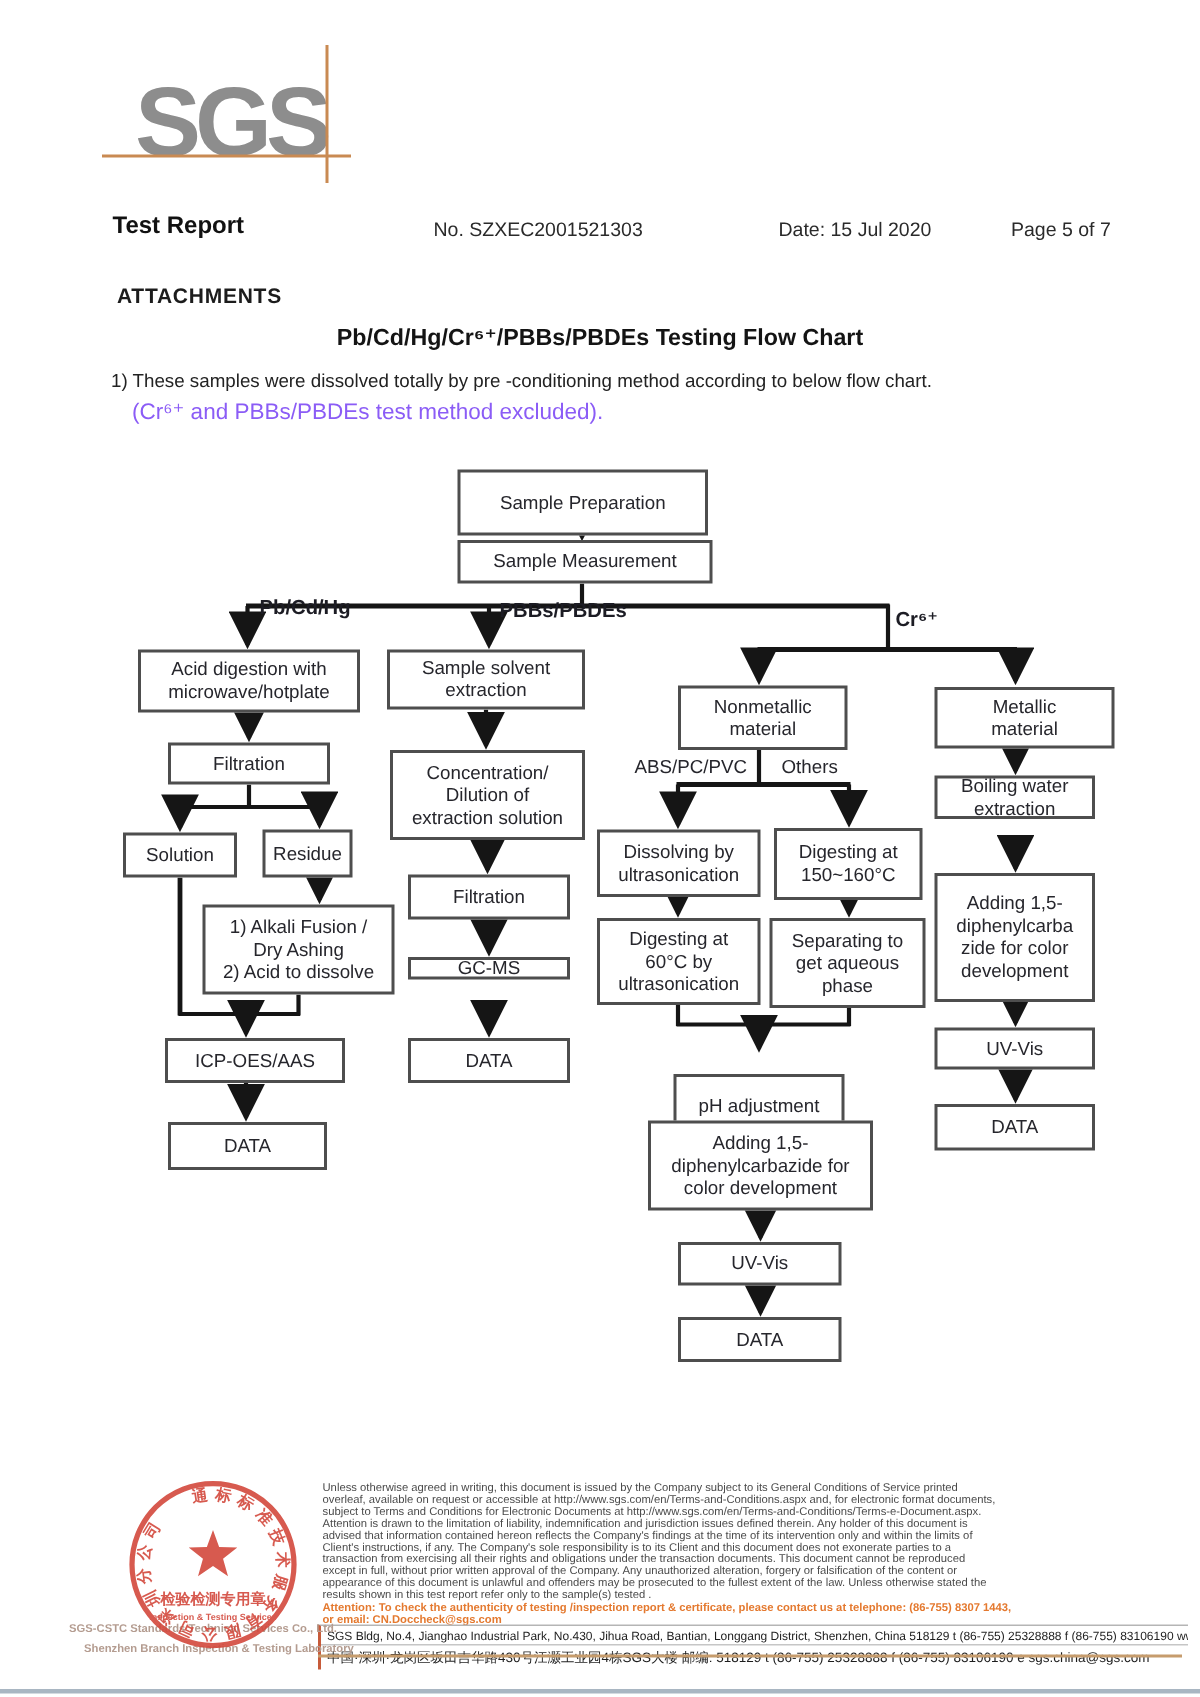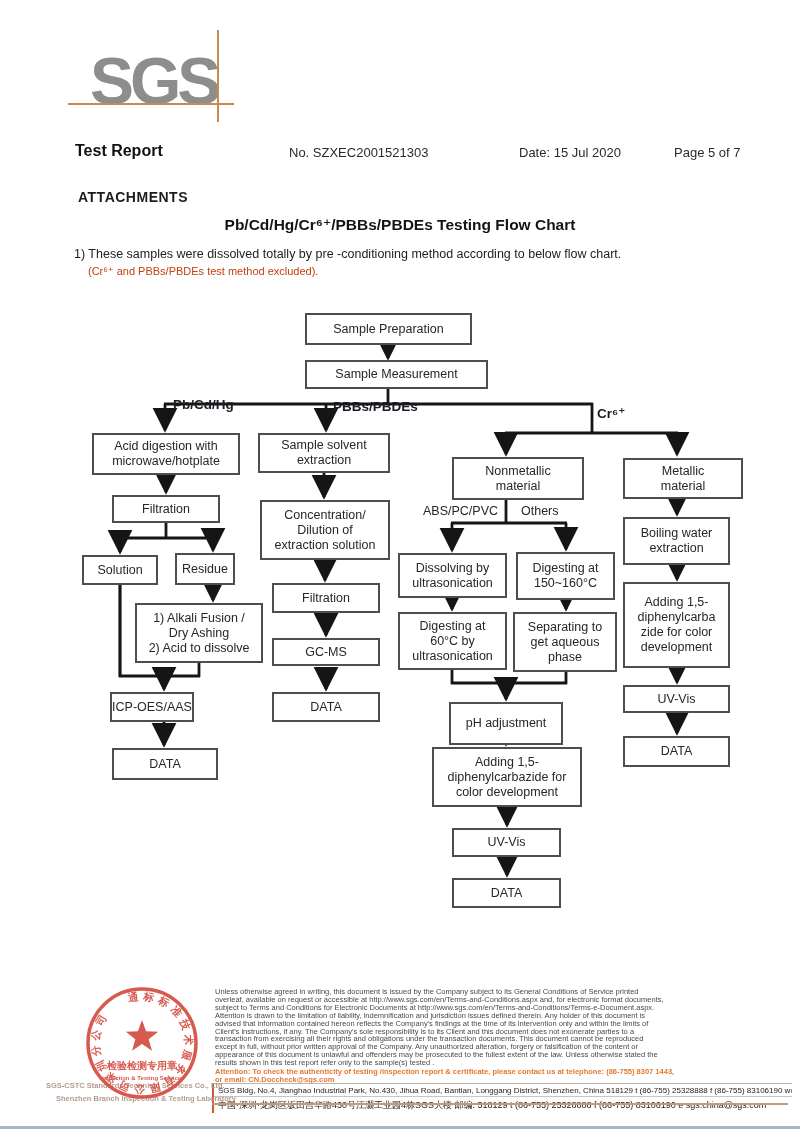--- a/index.html
+++ b/index.html
@@ -12,21 +12,21 @@
   .sgs-logo{left:90px;top:34px;font-size:66px;font-weight:900;letter-spacing:-4px;color:#8d8d8d;line-height:1;margin-top:14px;}
   .cross-h{left:68px;top:103px;width:166px;height:2px;background:#c98a52;}
   .cross-v{left:217px;top:30px;width:2px;height:92px;background:#c98a52;}
   .hdr-title{left:75px;top:142px;font-size:16px;font-weight:bold;color:#111;}
   .hdr-no{left:289px;top:145px;font-size:13px;}
   .hdr-date{left:519px;top:145px;font-size:13px;}
   .hdr-page{left:674px;top:145px;font-size:13px;}
   .attachments{left:78px;top:189px;font-size:14px;font-weight:bold;letter-spacing:.5px;color:#1c1c1c;}
   .chart-title{left:60px;top:216px;width:680px;text-align:center;font-size:15.5px;font-weight:bold;color:#141414;}
   .note1{left:74px;top:247px;font-size:12.5px;color:#222;}
-  .note2{left:88px;top:265px;font-size:11px;color:#c2410c;}
+  .note2{left:88px;top:265px;font-size:15px;color:#8b5cf6;}
   
   .fc{left:60px;top:300px;width:700px;height:622px;}
   .fc svg.conn{position:absolute;left:0;top:0;}
   .node{
     position:absolute;background:#fff;border:2px solid #4e4e4e;
     display:flex;align-items:center;justify-content:center;text-align:center;
     white-space:pre-line;font-size:12.5px;line-height:1.2;color:#26262c;box-sizing:border-box;
   }
   .blabel{position:absolute;font-size:13.5px;font-weight:bold;color:#1c1c24;white-space:nowrap;}
   .slabel{position:absolute;font-size:12.5px;color:#26262c;white-space:nowrap;}
@@ -111,61 +111,61 @@
       <line x1="617" y1="413" x2="617" y2="433" marker-end="url(#arr)"></line>
     </g>
   </svg>
 
   <div class="blabel" style="left:113px;top:97px">Pb/Cd/Hg</div>
   <div class="blabel" style="left:273px;top:99px">PBBs/PBDEs</div>
   <div class="blabel" style="left:537px;top:105px">Cr⁶⁺</div>
   <div class="slabel" style="left:352px;top:204px;width:86px;text-align:right">ABS/PC/PVC</div>
   <div class="slabel" style="left:461px;top:204px">Others</div>
 
-  <div class="node" style="left:245px;top:13px;width:167px;height:32px">Sample Preparation</div>
-  <div class="node" style="left:245px;top:60px;width:183px;height:29px">Sample Measurement</div>
+  <div class="node" style="left:245px;top:13px;width:167px;height:44px">Sample Preparation</div>
+  <div class="node" style="left:245px;top:60px;width:170px;height:29px">Sample Measurement</div>
   <div class="node" style="left:32px;top:133px;width:148px;height:42px">Acid digestion with
 microwave/hotplate</div>
   <div class="node" style="left:52px;top:195px;width:108px;height:28px">Filtration</div>
   <div class="node" style="left:22px;top:255px;width:76px;height:30px">Solution</div>
   <div class="node" style="left:115px;top:253px;width:60px;height:32px">Residue</div>
   <div class="node" style="left:75px;top:303px;width:128px;height:60px">1) Alkali Fusion /
 Dry Ashing
 2) Acid to dissolve</div>
-  <div class="node" style="left:50px;top:392px;width:84px;height:30px">ICP-OES/AAS</div>
+  <div class="node" style="left:50px;top:392px;width:120px;height:30px">ICP-OES/AAS</div>
   <div class="node" style="left:52px;top:448px;width:106px;height:32px">DATA</div>
   <div class="node" style="left:198px;top:133px;width:132px;height:40px">Sample solvent
 extraction</div>
   <div class="node" style="left:200px;top:200px;width:130px;height:60px">Concentration/
 Dilution of
 extraction solution</div>
   <div class="node" style="left:212px;top:283px;width:108px;height:30px">Filtration</div>
-  <div class="node" style="left:212px;top:338px;width:108px;height:28px">GC-MS</div>
+  <div class="node" style="left:212px;top:338px;width:108px;height:15px">GC-MS</div>
   <div class="node" style="left:212px;top:392px;width:108px;height:30px">DATA</div>
-  <div class="node" style="left:392px;top:157px;width:132px;height:43px">Nonmetallic
+  <div class="node" style="left:392px;top:157px;width:113px;height:43px">Nonmetallic
 material</div>
   <div class="node" style="left:563px;top:158px;width:120px;height:41px">Metallic
 material</div>
   <div class="node" style="left:338px;top:253px;width:109px;height:45px">Dissolving by
 ultrasonication</div>
   <div class="node" style="left:456px;top:252px;width:99px;height:48px">Digesting at
 150~160°C</div>
   <div class="node" style="left:338px;top:312px;width:109px;height:58px">Digesting at
 60°C by
 ultrasonication</div>
   <div class="node" style="left:453px;top:312px;width:104px;height:60px">Separating to
 get aqueous
 phase</div>
-  <div class="node" style="left:563px;top:217px;width:107px;height:48px">Boiling water
+  <div class="node" style="left:563px;top:217px;width:107px;height:29px">Boiling water
 extraction</div>
   <div class="node" style="left:563px;top:282px;width:107px;height:86px">Adding 1,5-
 diphenylcarba
 zide for color
 development</div>
-  <div class="node" style="left:389px;top:402px;width:114px;height:43px">pH adjustment</div>
+  <div class="node" style="left:389px;top:416px;width:114px;height:43px">pH adjustment</div>
   <div class="node" style="left:372px;top:447px;width:150px;height:60px">Adding 1,5-
 diphenylcarbazide for
 color development</div>
   <div class="node" style="left:392px;top:528px;width:109px;height:29px">UV-Vis</div>
   <div class="node" style="left:392px;top:578px;width:109px;height:30px">DATA</div>
   <div class="node" style="left:563px;top:385px;width:107px;height:28px">UV-Vis</div>
   <div class="node" style="left:563px;top:436px;width:107px;height:31px">DATA</div>
 </div>
 
 <div class="abs legal">Unless otherwise agreed in writing, this document is issued by the Company subject to its General Conditions of Service printed

